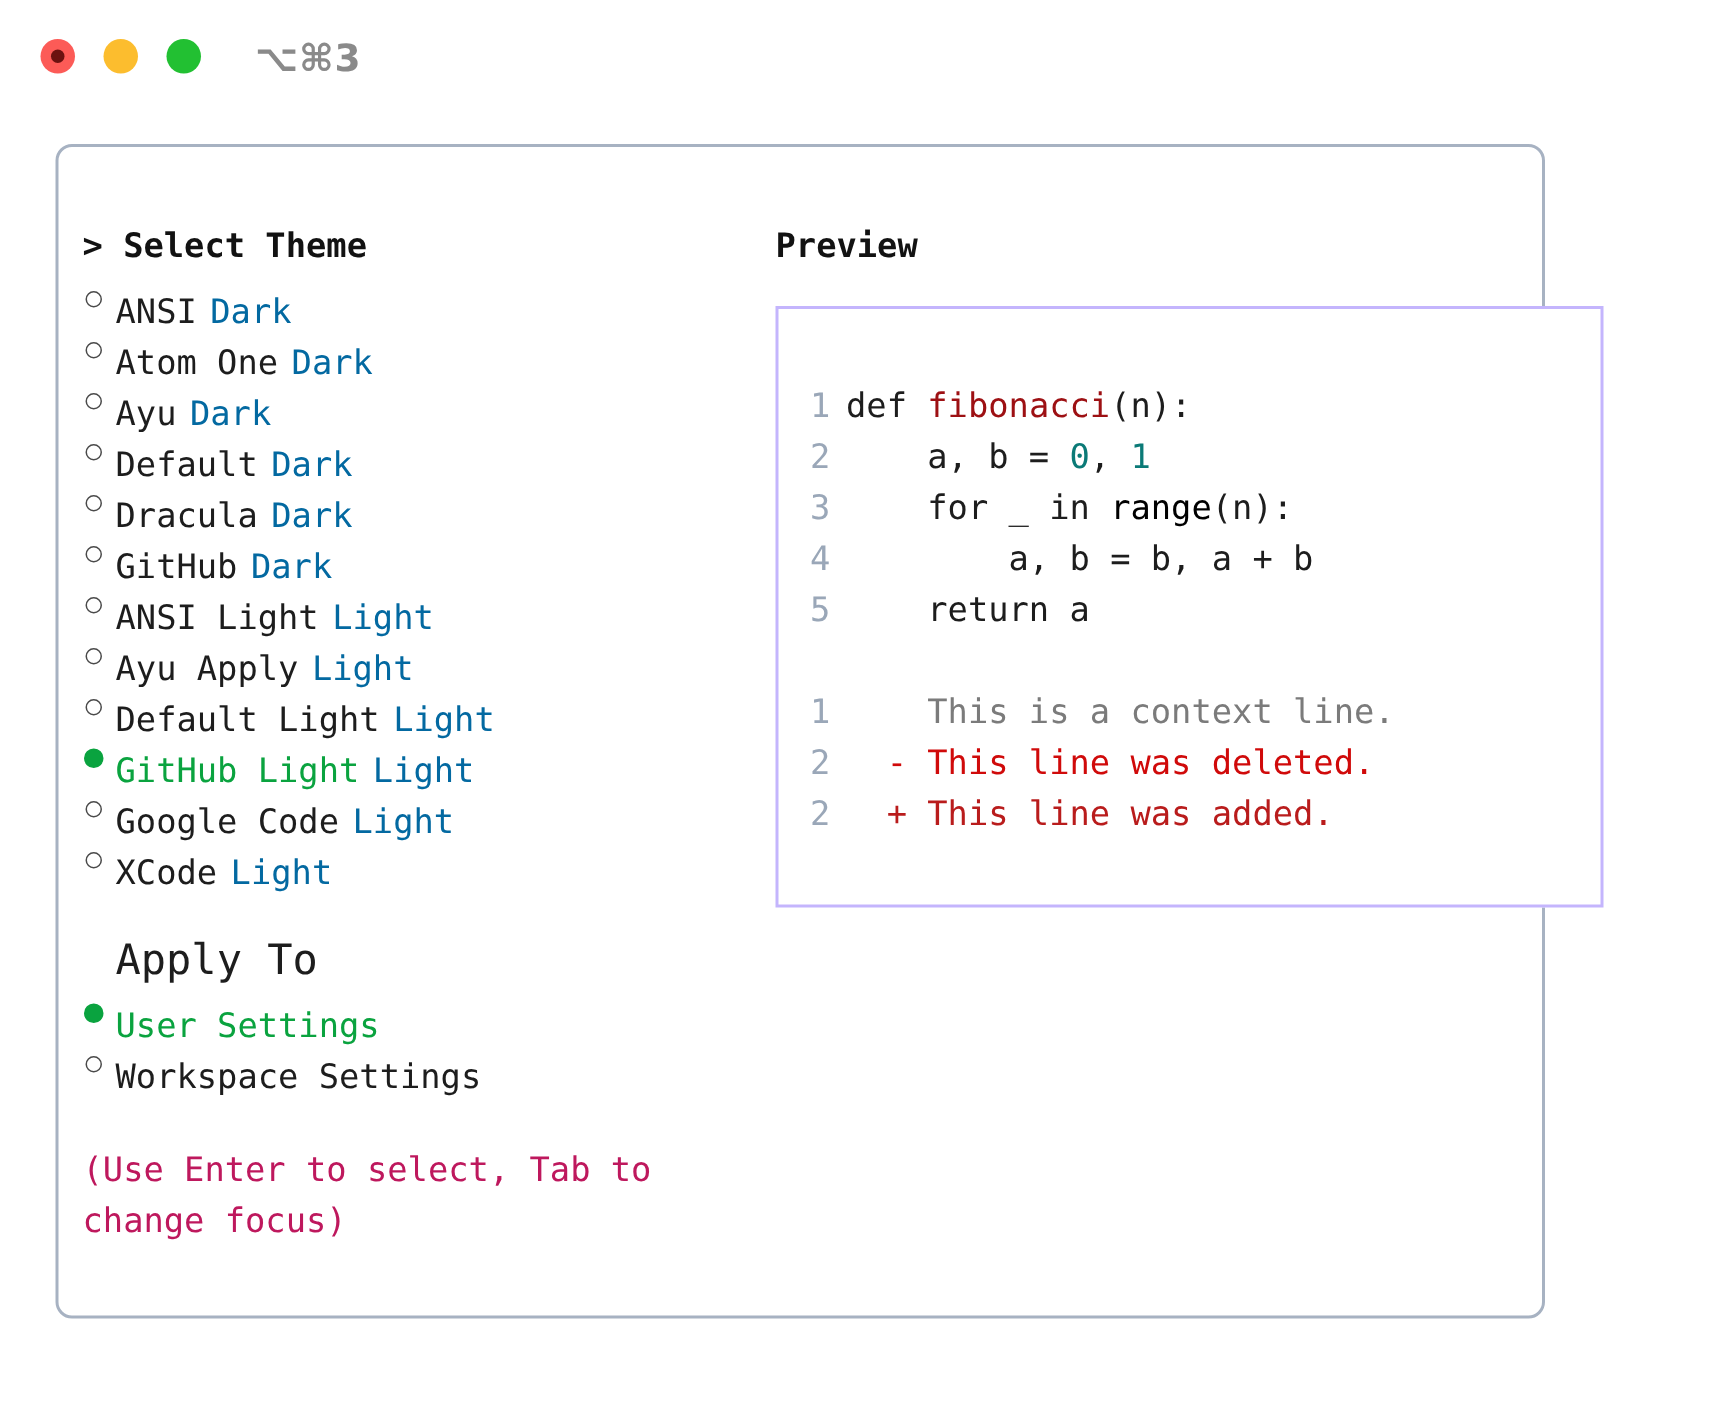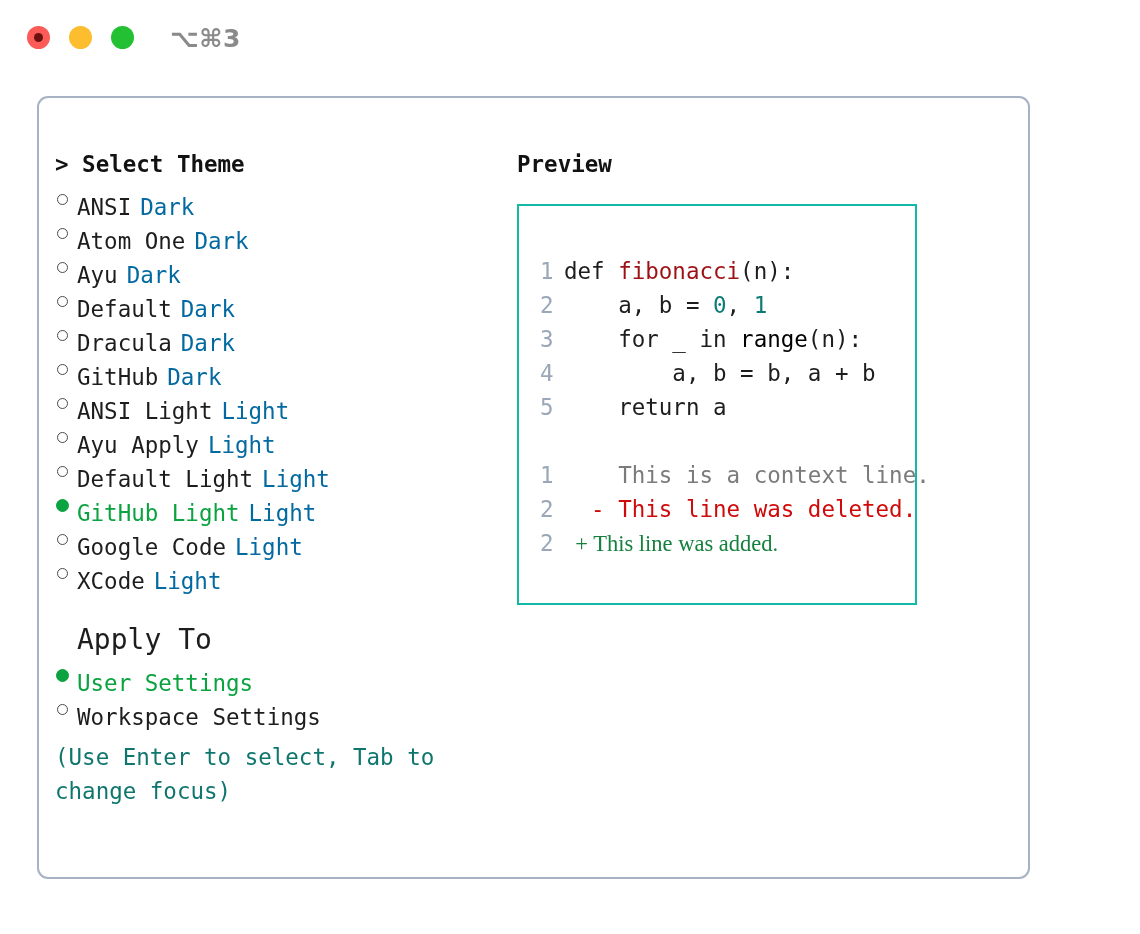--- a/index.html
+++ b/index.html
@@ -160,43 +160,43 @@
   .apply-head {
     font-size: 28px;
     color: #1d1d1d;
     line-height: 34px;
     margin-top: 34px;
     padding-left: 22px;
     white-space: pre;
   }
 
   .hint {
-    margin-top: 15px;
-    font-size: 22.5px;
-    color: #0f766e;
+    margin-top: 38px;
+    font-size: 22.5px;
+    color: #be185d;
     line-height: 34px;
     width: 420px;
     white-space: pre-wrap;
   }
 
   
   .right-col {
     position: absolute;
     left: 478px;
     top: 49px;
     width: 500px;
   }
 
   .preview-box {
     position: absolute;
     left: 0;
     top: 57px;
-    width: 400px;
+    width: 552px;
     height: 401px;
-    border: 2px solid #14b8a6;
+    border: 2px solid #c4b5fd;
     box-sizing: border-box;
     background: #ffffff;
   }
 
   .code-area {
     position: absolute;
     left: 21px;
     top: 48px;
     font-size: 22.5px;
     line-height: 34px;
@@ -218,21 +218,21 @@
   .diff-area {
     position: absolute;
     left: 21px;
     top: 252px;
     font-size: 22.5px;
     line-height: 34px;
     white-space: pre;
   }
   .diff-ctx { color: #7b7b7b; }
   .diff-del { color: #d00a0a; }
-  .diff-add { color: #15803d; font-family: Liberation Serif, serif; }
+  .diff-add { color: #b91c1c; }
 </style>
 </head>
 <body>
 
 <div class="window">
 
   <div class="titlebar">
     <div class="traffic">
       <span class="dot dot-red"></span>
       <span class="dot dot-yellow"></span>

